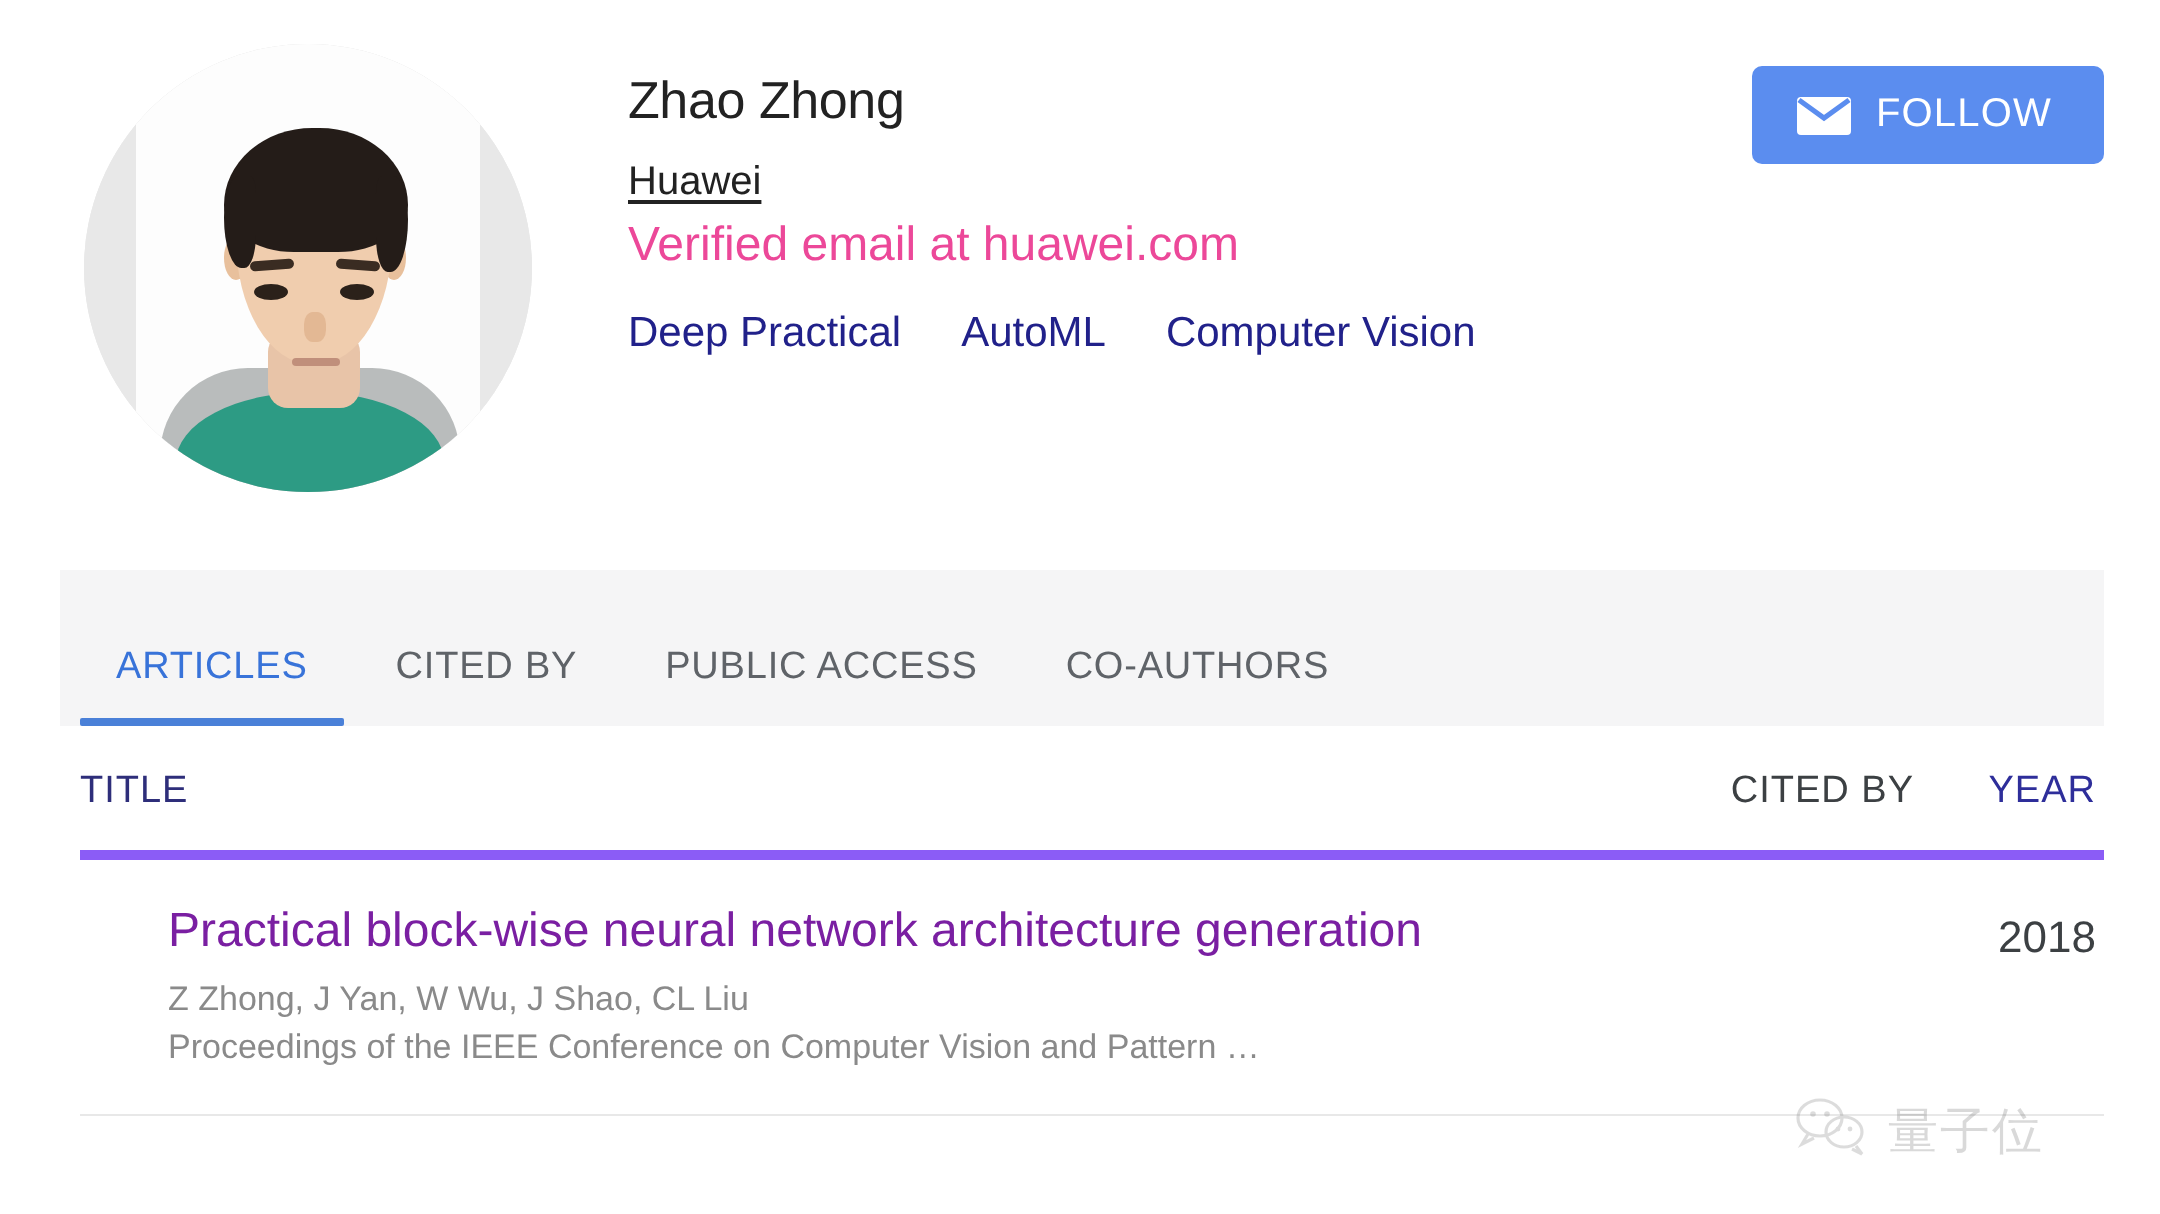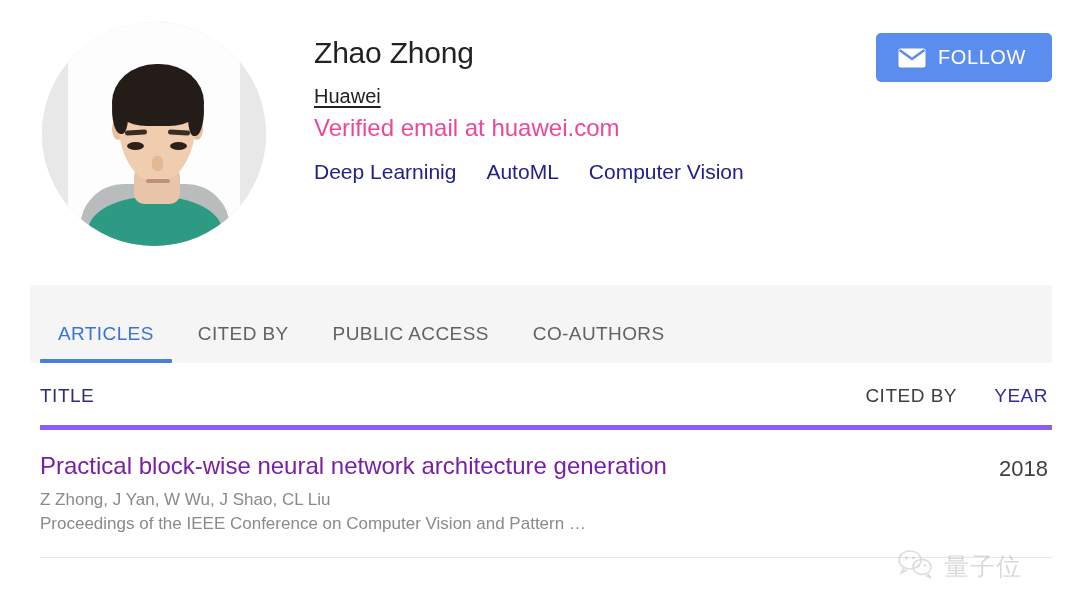--- a/index.html
+++ b/index.html
@@ -129,21 +129,21 @@
   }
 
   .profile-info {
     flex: 1 1 auto;
     padding-left: 48px;
     padding-top: 18px;
     min-width: 0;
   }
 
   .scholar-name {
-    font-size: 30px;
+    font-size: 26px;
     font-weight: 400;
     color: #222222;
     line-height: 1.15;
     letter-spacing: -0.2px;
     margin-bottom: 14px;
   }
 
   .affiliation {
     font-size: 20px;
     color: #222222;
@@ -265,20 +265,21 @@
   .article-row {
     display: flex;
     align-items: flex-start;
     padding: 22px 0 20px 0;
     border-bottom: 1px solid #e8e8e8;
   }
   .article-main {
     flex: 1 1 auto;
     min-width: 0;
     padding-right: 16px;
+    margin-left: 44px;
   }
   .article-title {
     font-size: 24px;
     color: #7a1fa2;
     line-height: 1.2;
     margin-bottom: 7px;
     cursor: pointer;
     white-space: nowrap;
     overflow: hidden;
     text-overflow: ellipsis;
@@ -373,21 +374,21 @@
   </div>
 
   <div class="profile-info">
     <h1 class="scholar-name">Zhao Zhong</h1>
 
     <div class="affiliation">Huawei</div>
 
     <div class="verified-email">Verified email at huawei.com</div>
 
     <div class="interests">
-      <span class="interest-link">Deep Learninig</span>
+      <span class="interest-link">Deep Practical</span>
       <span class="interest-link">AutoML</span>
       <span class="interest-link">Computer Vision</span>
     </div>
   </div>
 
   <button class="follow-button">
     <span>
       <svg width="28" height="20" viewBox="0 0 28 20" aria-hidden="true">
         <rect x="0.5" y="0.5" width="27" height="19" rx="2" fill="#ffffff"></rect>
         <path d="M1.5 2 L14 11 L26.5 2" fill="none" stroke="#5b8def" stroke-width="2.6"></path>

